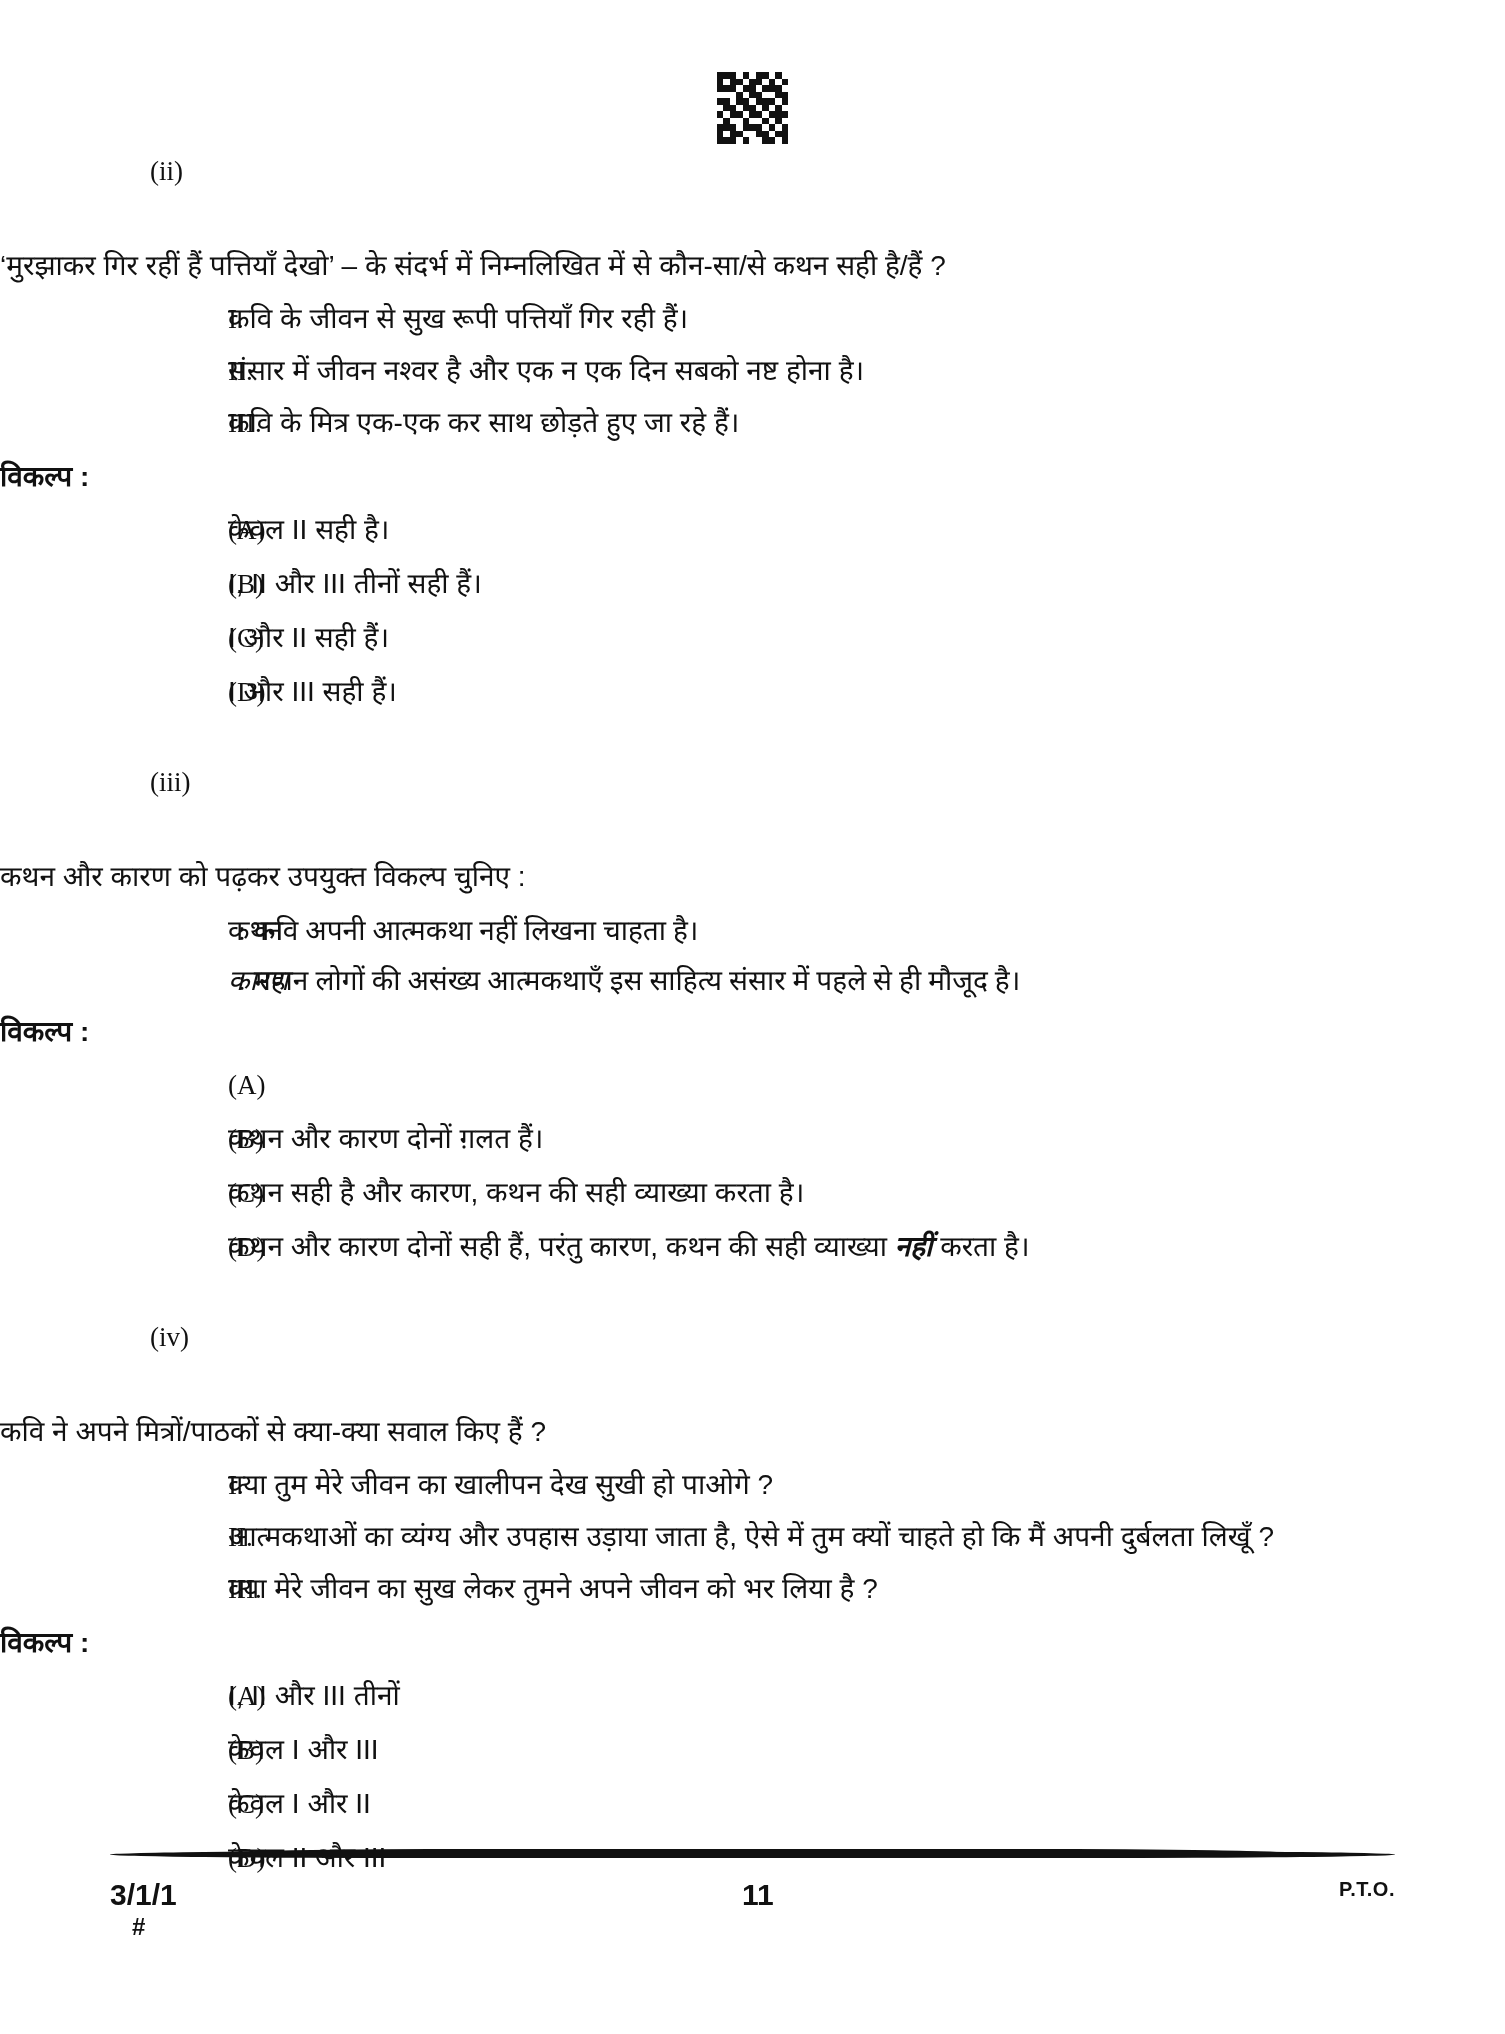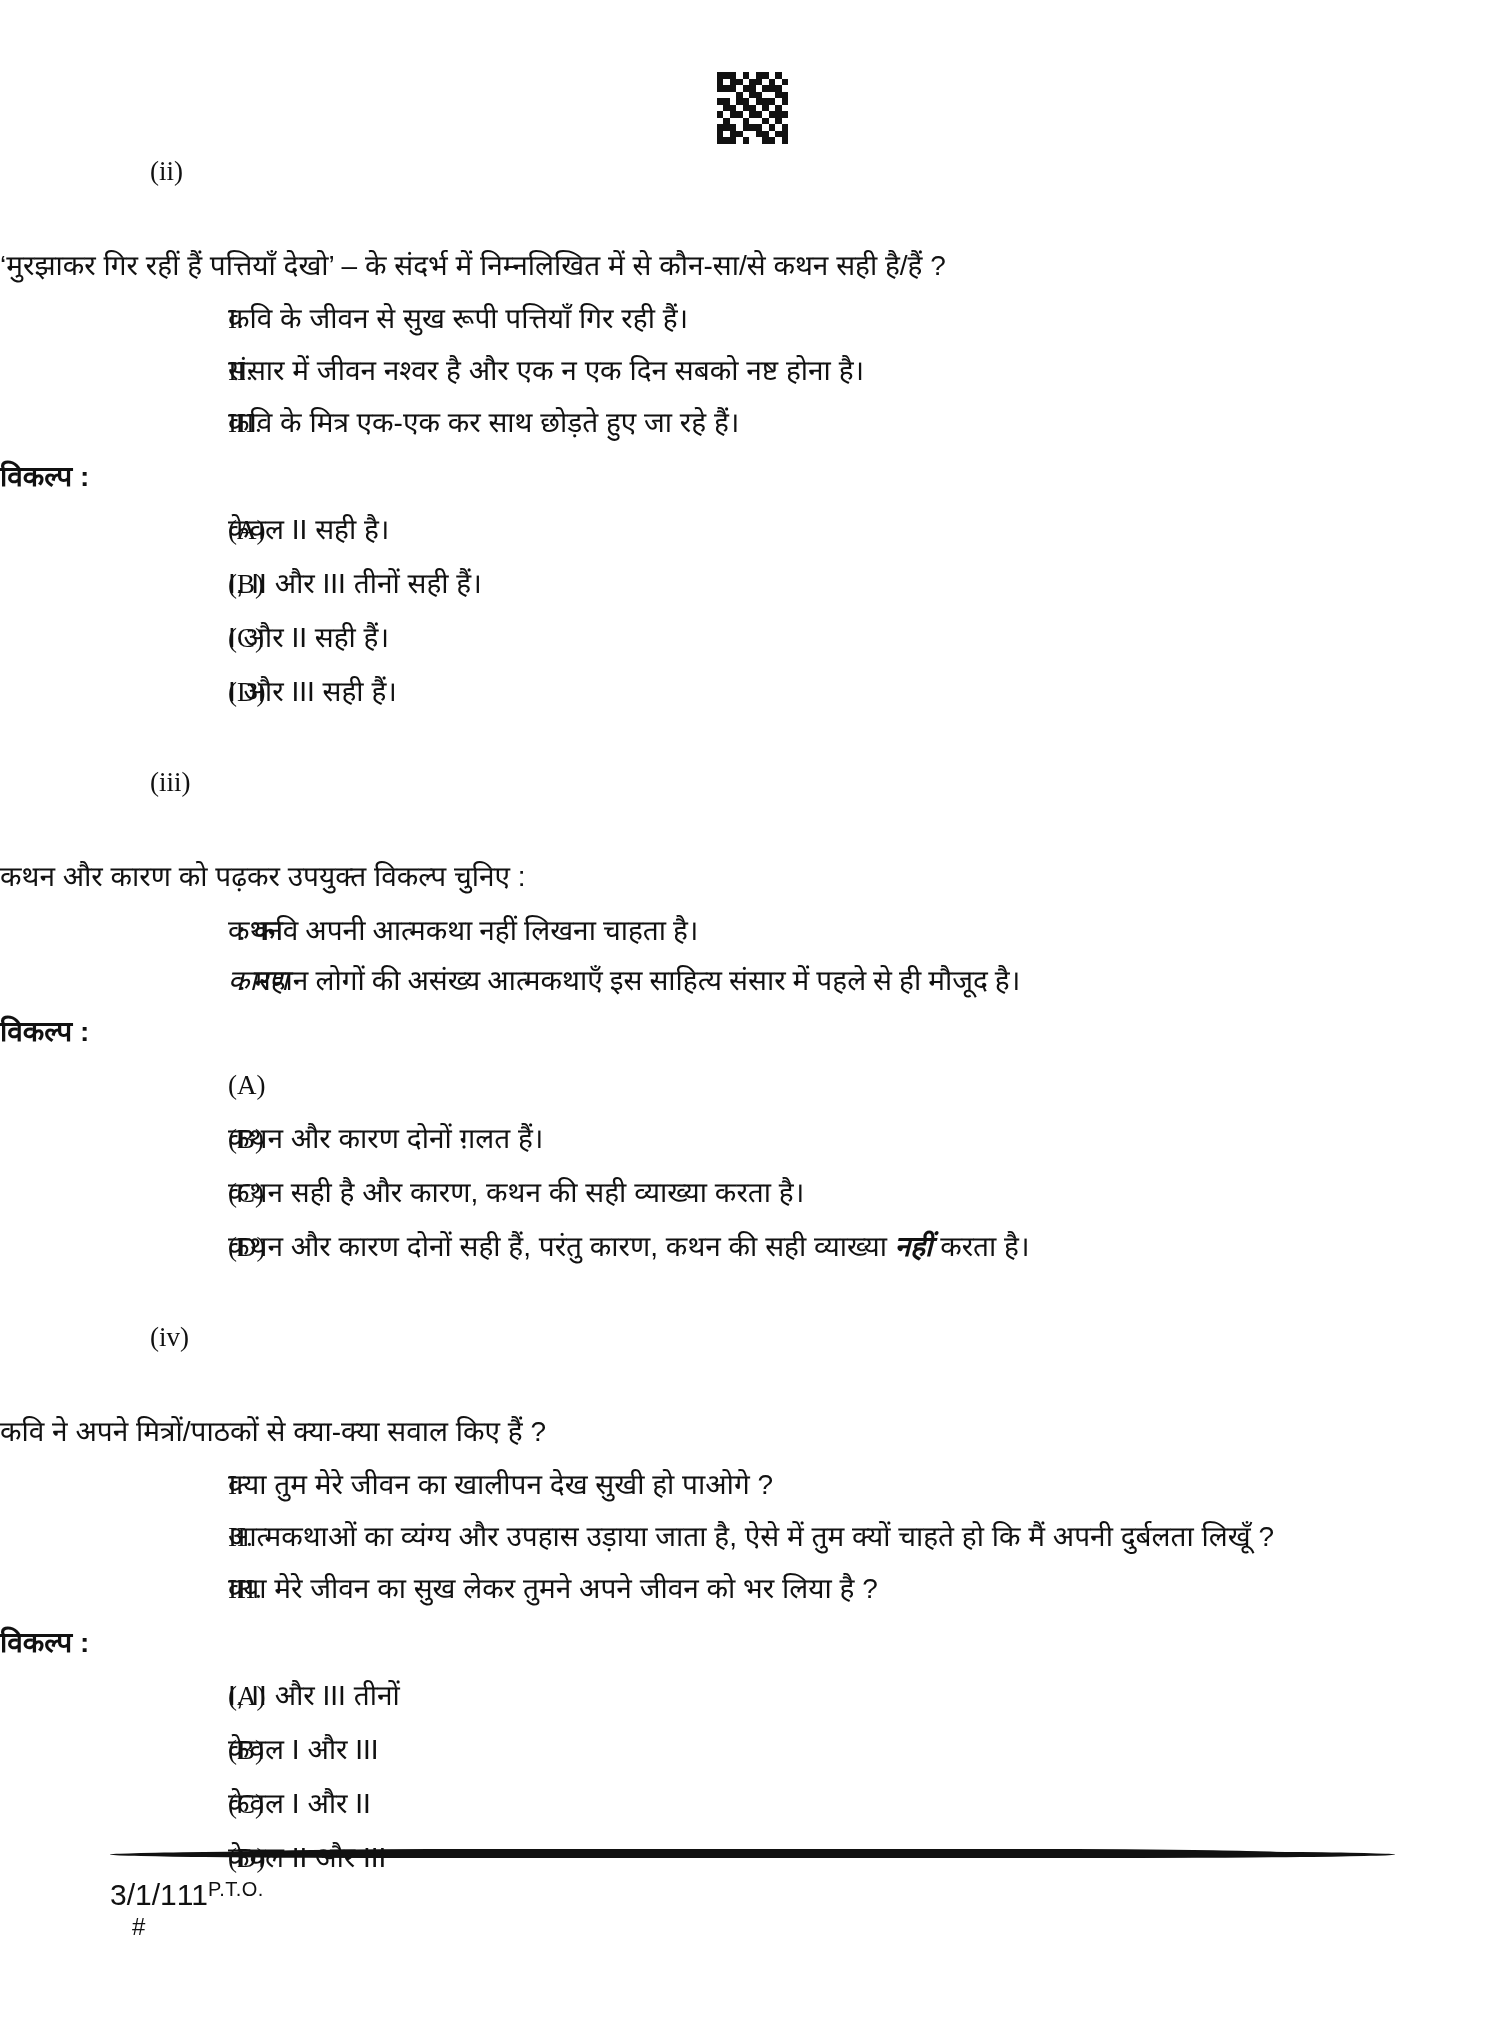--- a/index.html
+++ b/index.html
@@ -178,22 +178,23 @@
     background: #111;
     border-radius: 50% / 100%;
   }
   .footer {
     position: absolute;
     left: 110px;
     right: 110px;
     top: 1878px;
     display: flex;
     align-items: flex-start;
-    font-family: "Liberation Sans", "DejaVu Sans", sans-serif;
-    font-weight: normal;
+    justify-content: space-between;
+    font-family: "Liberation Sans", "DejaVu Sans", sans-serif;
+    font-weight: bold;
     font-size: 30px;
   }
   .footer-left { text-align: left; line-height: 34px; }
   .footer-hash { font-size: 24px; padding-left: 22px; line-height: 30px; }
   .footer-center { font-size: 30px; }
   .footer-right { font-size: 20px; letter-spacing: 0.5px; }
 </style>
 </head>
 <body>
 

